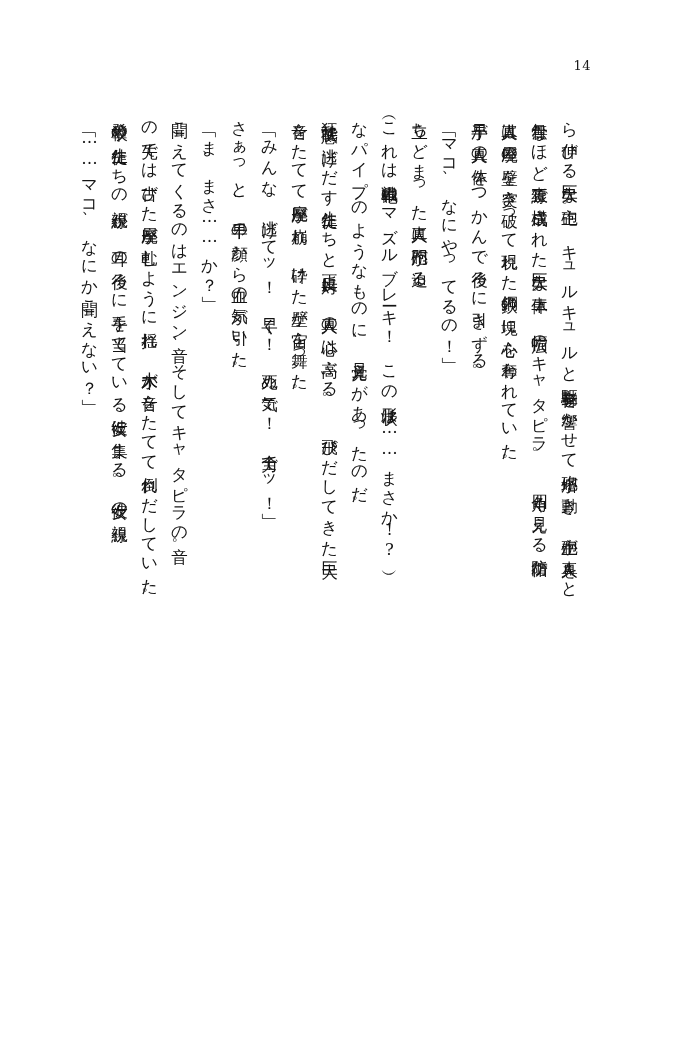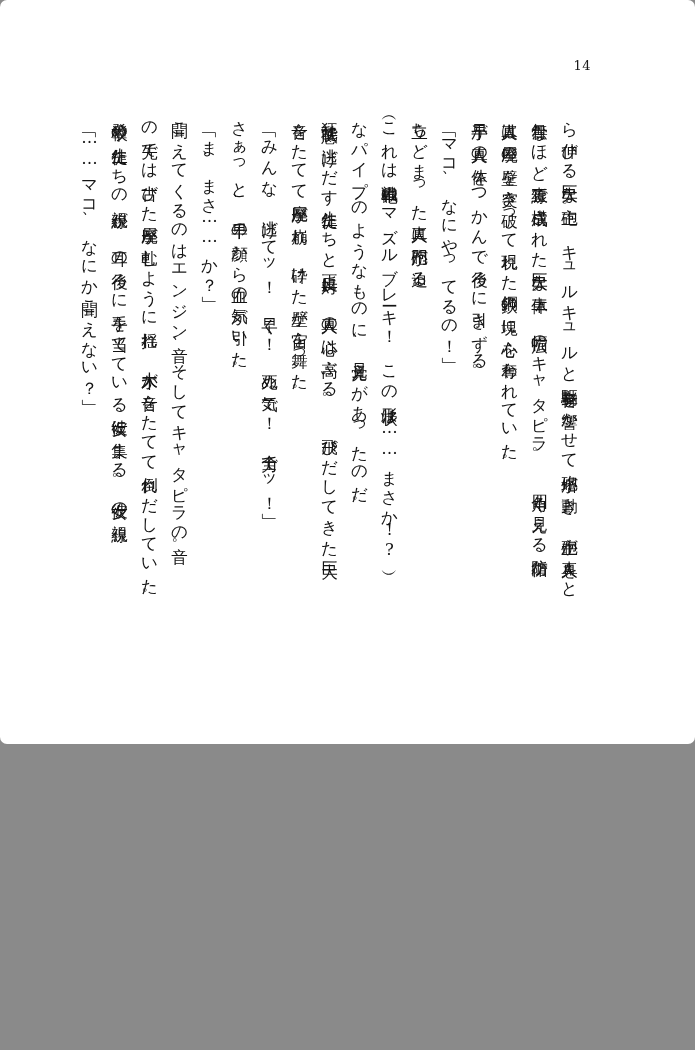--- a/index.html
+++ b/index.html
@@ -3,25 +3,24 @@
 <meta charset="utf-8">
 <style>
   html, body {
     margin: 0;
     padding: 0;
     background: #8a8a8a;
   }
   .page {
     position: relative;
     width: 695px;
-    height: 744px;
+    height: 1050px;
     background: #ffffff;
     overflow: hidden;
     font-family: "DejaVu Serif", "Liberation Serif", serif;
-    border-radius: 7px;
   }
   .page-number {
     position: absolute;
     top: 58px;
     right: 104px;
     font-size: 13px;
     color: #1a1a1a;
     letter-spacing: 0.5px;
     font-family: "DejaVu Serif", "Liberation Serif", serif;
   }

